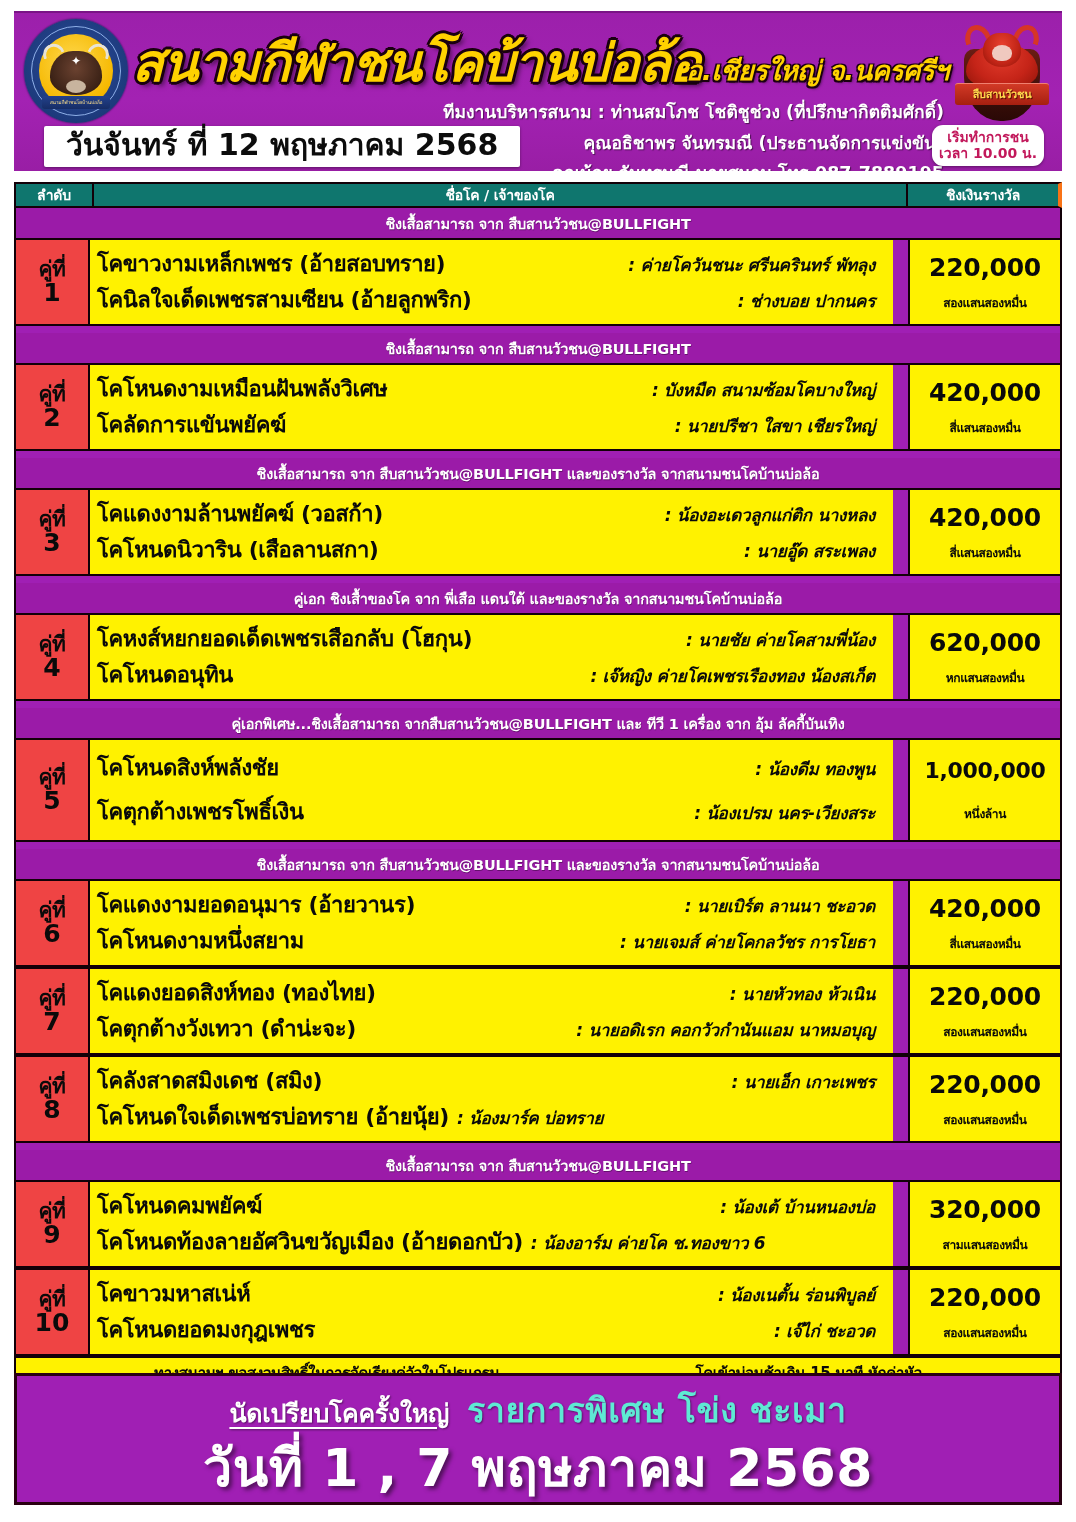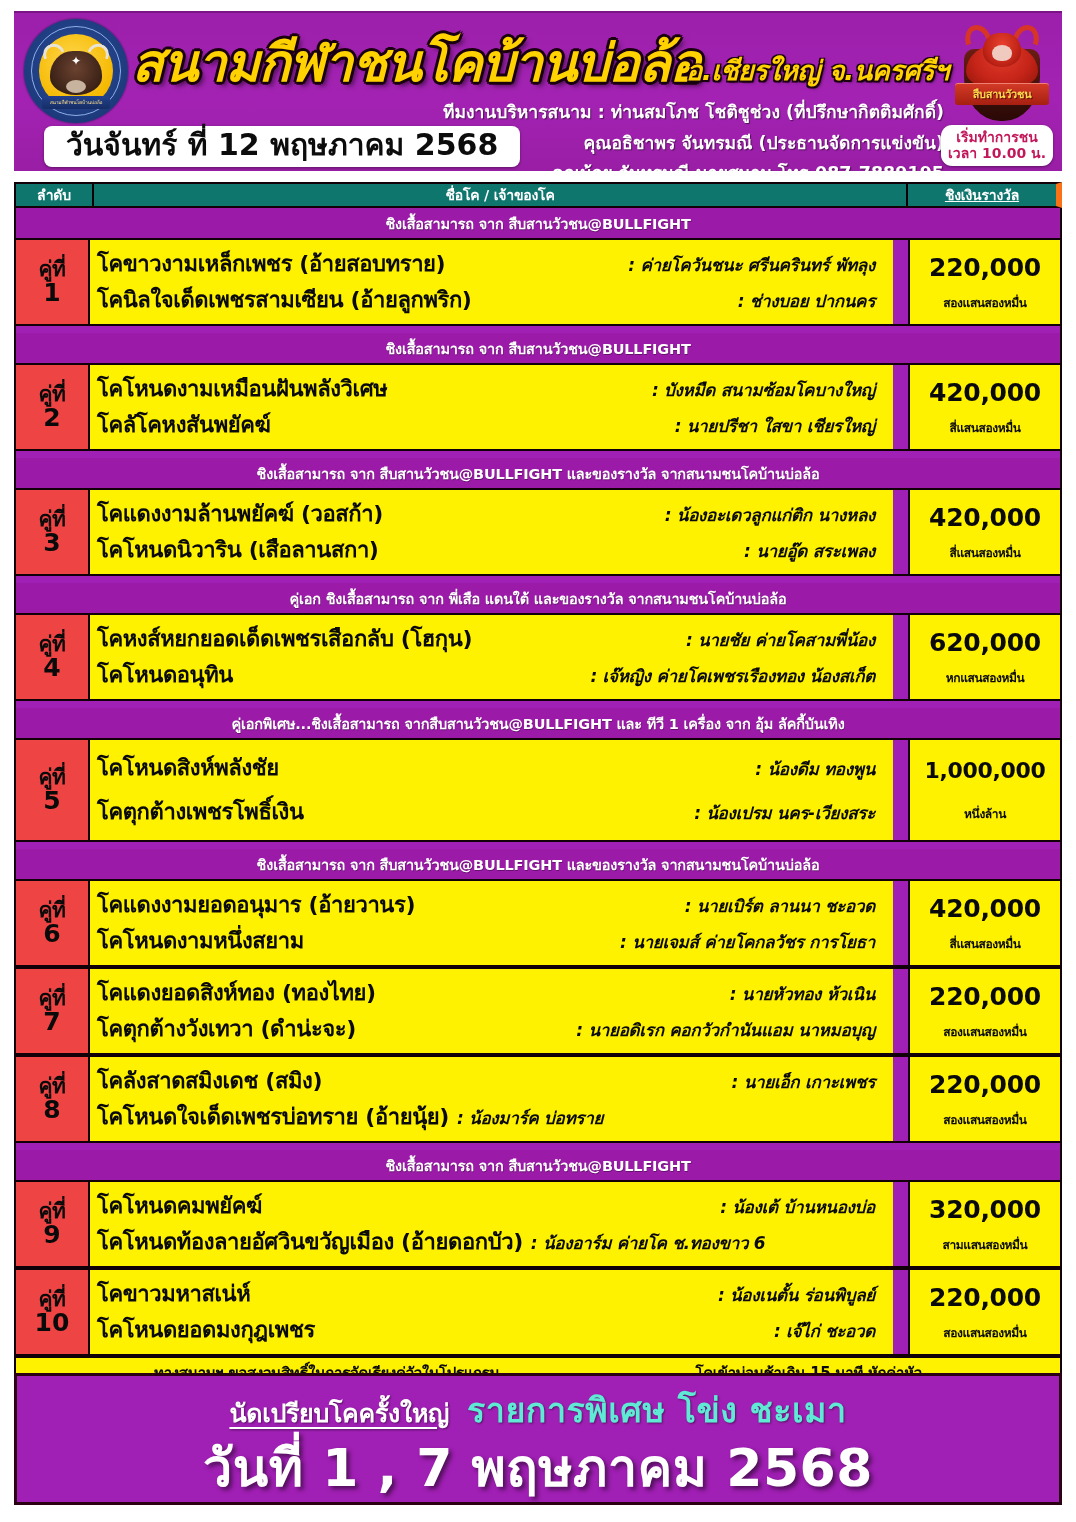--- a/index.html
+++ b/index.html
@@ -206,33 +206,33 @@
   .staff.l1 { top: 91px; }
   .staff.l2 { top: 122px; }
   .staff.l3 { top: 152px; }
 
   
   .date-pill {
     position: absolute;
     left: 30px; top: 113px;
     padding: 3px 22px 6px 22px;
     background: #ffffff;
-    border-radius: 8px;
+    border-radius: 2px;
     font-size: 30px;
     font-weight: bold;
     color: #0c0c0c;
     white-space: nowrap;
     line-height: 1.08;
     box-shadow: 0 1px 3px rgba(0,0,0,.4);
   }
 
   
   .time-pill {
     position: absolute;
-    right: 9px; top: 112px;
+    right: 18px; top: 112px;
     width: 112px;
     padding: 4px 4px 5px 4px;
     background: #ffffff;
     border-radius: 11px;
     text-align: center;
     line-height: 1.15;
     box-shadow: 0 1px 3px rgba(0,0,0,.4);
   }
   .time-pill .t1 { font-size: 14px; font-weight: bold; color: #C2185B; white-space: nowrap; }
   .time-pill .t2 { font-size: 14px; font-weight: bold; color: #C2185B; white-space: nowrap; }
@@ -259,21 +259,21 @@
     justify-content: center;
     color: #ffffff;
     font-size: 14px;
     font-weight: bold;
     white-space: nowrap;
     background: #0f766e;
     border: 2px solid #120008;
     border-right: none;
     letter-spacing: -0.2px;
   }
-  .colhead .c:last-child { border-right: 6px solid #f97316; text-decoration: underline; }
+  .colhead .c:last-child { border-right: 4px solid #f97316; }
   .c-no    { width: 78px; }
   .c-name  { flex: 1; }
   .c-prize { width: 156px; }
 
   
   .banner {
     height: 30px;
     background: #9B1BA8;
     border-left: 2px solid #120008;
     border-right: 2px solid #120008;
@@ -519,21 +519,21 @@
           <div class="m-no">
             <div class="kt">คู่ที่</div>
             <div class="num">2</div>
           </div>
           <div class="m-bulls">
             <div class="bull-row">
               <span class="bull-name">โคโหนดงามเหมือนฝันพลังวิเศษ</span>
               <span class="bull-owner">: บังหมืด สนามซ้อมโคบางใหญ่</span>
             </div>
             <div class="bull-row">
-              <span class="bull-name">โคลัโคหงสันพยัคฆ์</span>
+              <span class="bull-name">โคลัดการแขันพยัคฆ์</span>
               <span class="bull-owner">: นายปรีชา ใสขา เชียรใหญ่</span>
             </div>
           </div>
           <div class="m-prize">
             <div class="amt">420,000</div>
             <div class="words">สี่แสนสองหมื่น</div>
           </div>
         </div>
         <div class="gap"></div>
         <div class="banner">ชิงเสื้อสามารถ   จาก สืบสานวัวชน@BULLFIGHT และของรางวัล จากสนามชนโคบ้านบ่อล้อ</div>
@@ -551,21 +551,21 @@
               <span class="bull-name">โคโหนดนิวาริน (เสือลานสกา)</span>
               <span class="bull-owner">: นายอู๊ด สระเพลง</span>
             </div>
           </div>
           <div class="m-prize">
             <div class="amt">420,000</div>
             <div class="words">สี่แสนสองหมื่น</div>
           </div>
         </div>
         <div class="gap"></div>
-        <div class="banner">คู่เอก ชิงเสื้อสามารถ   จาก พี่เสือ แดนใต้ และของรางวัล จากสนามชนโคบ้านบ่อล้อ</div>
+        <div class="banner">คู่เอก ชิงเสื้าของโค   จาก พี่เสือ แดนใต้ และของรางวัล จากสนามชนโคบ้านบ่อล้อ</div>
         <div class="match" style="min-height: 88px;">
           <div class="m-no">
             <div class="kt">คู่ที่</div>
             <div class="num">4</div>
           </div>
           <div class="m-bulls">
             <div class="bull-row">
               <span class="bull-name">โคหงส์หยกยอดเด็ดเพชรเสือกลับ (โฮกุน)</span>
               <span class="bull-owner">: นายชัย ค่ายโคสามพี่น้อง</span>
             </div>

